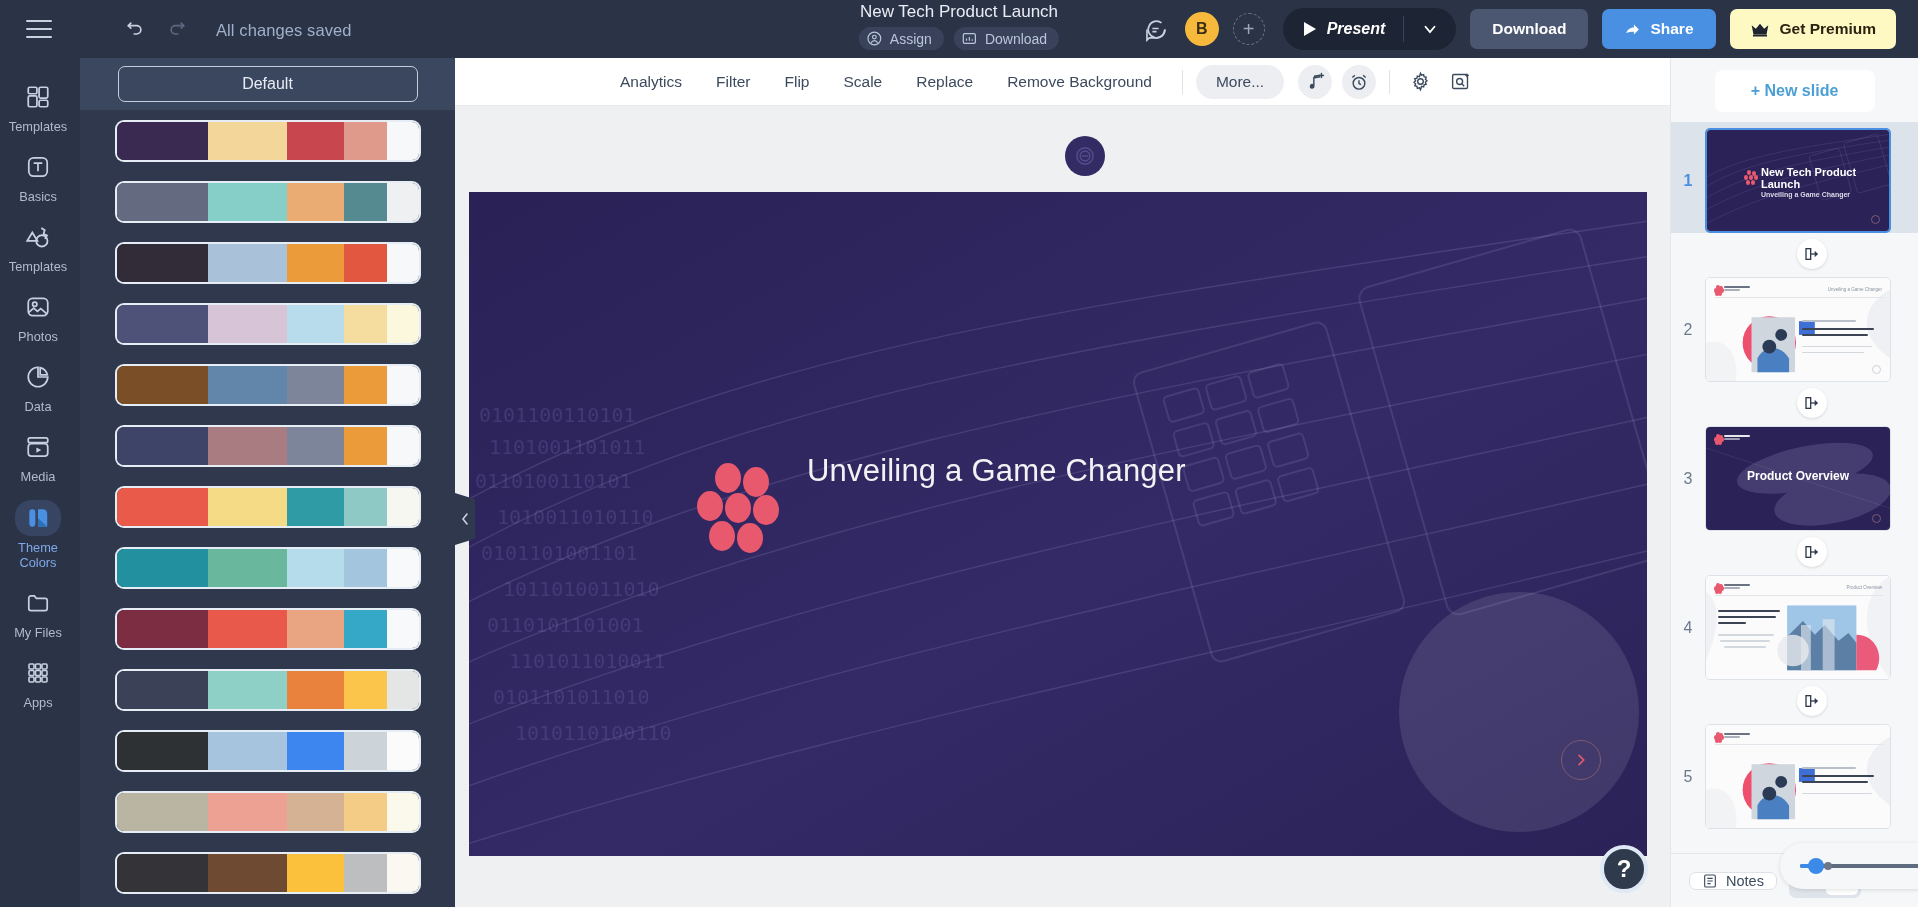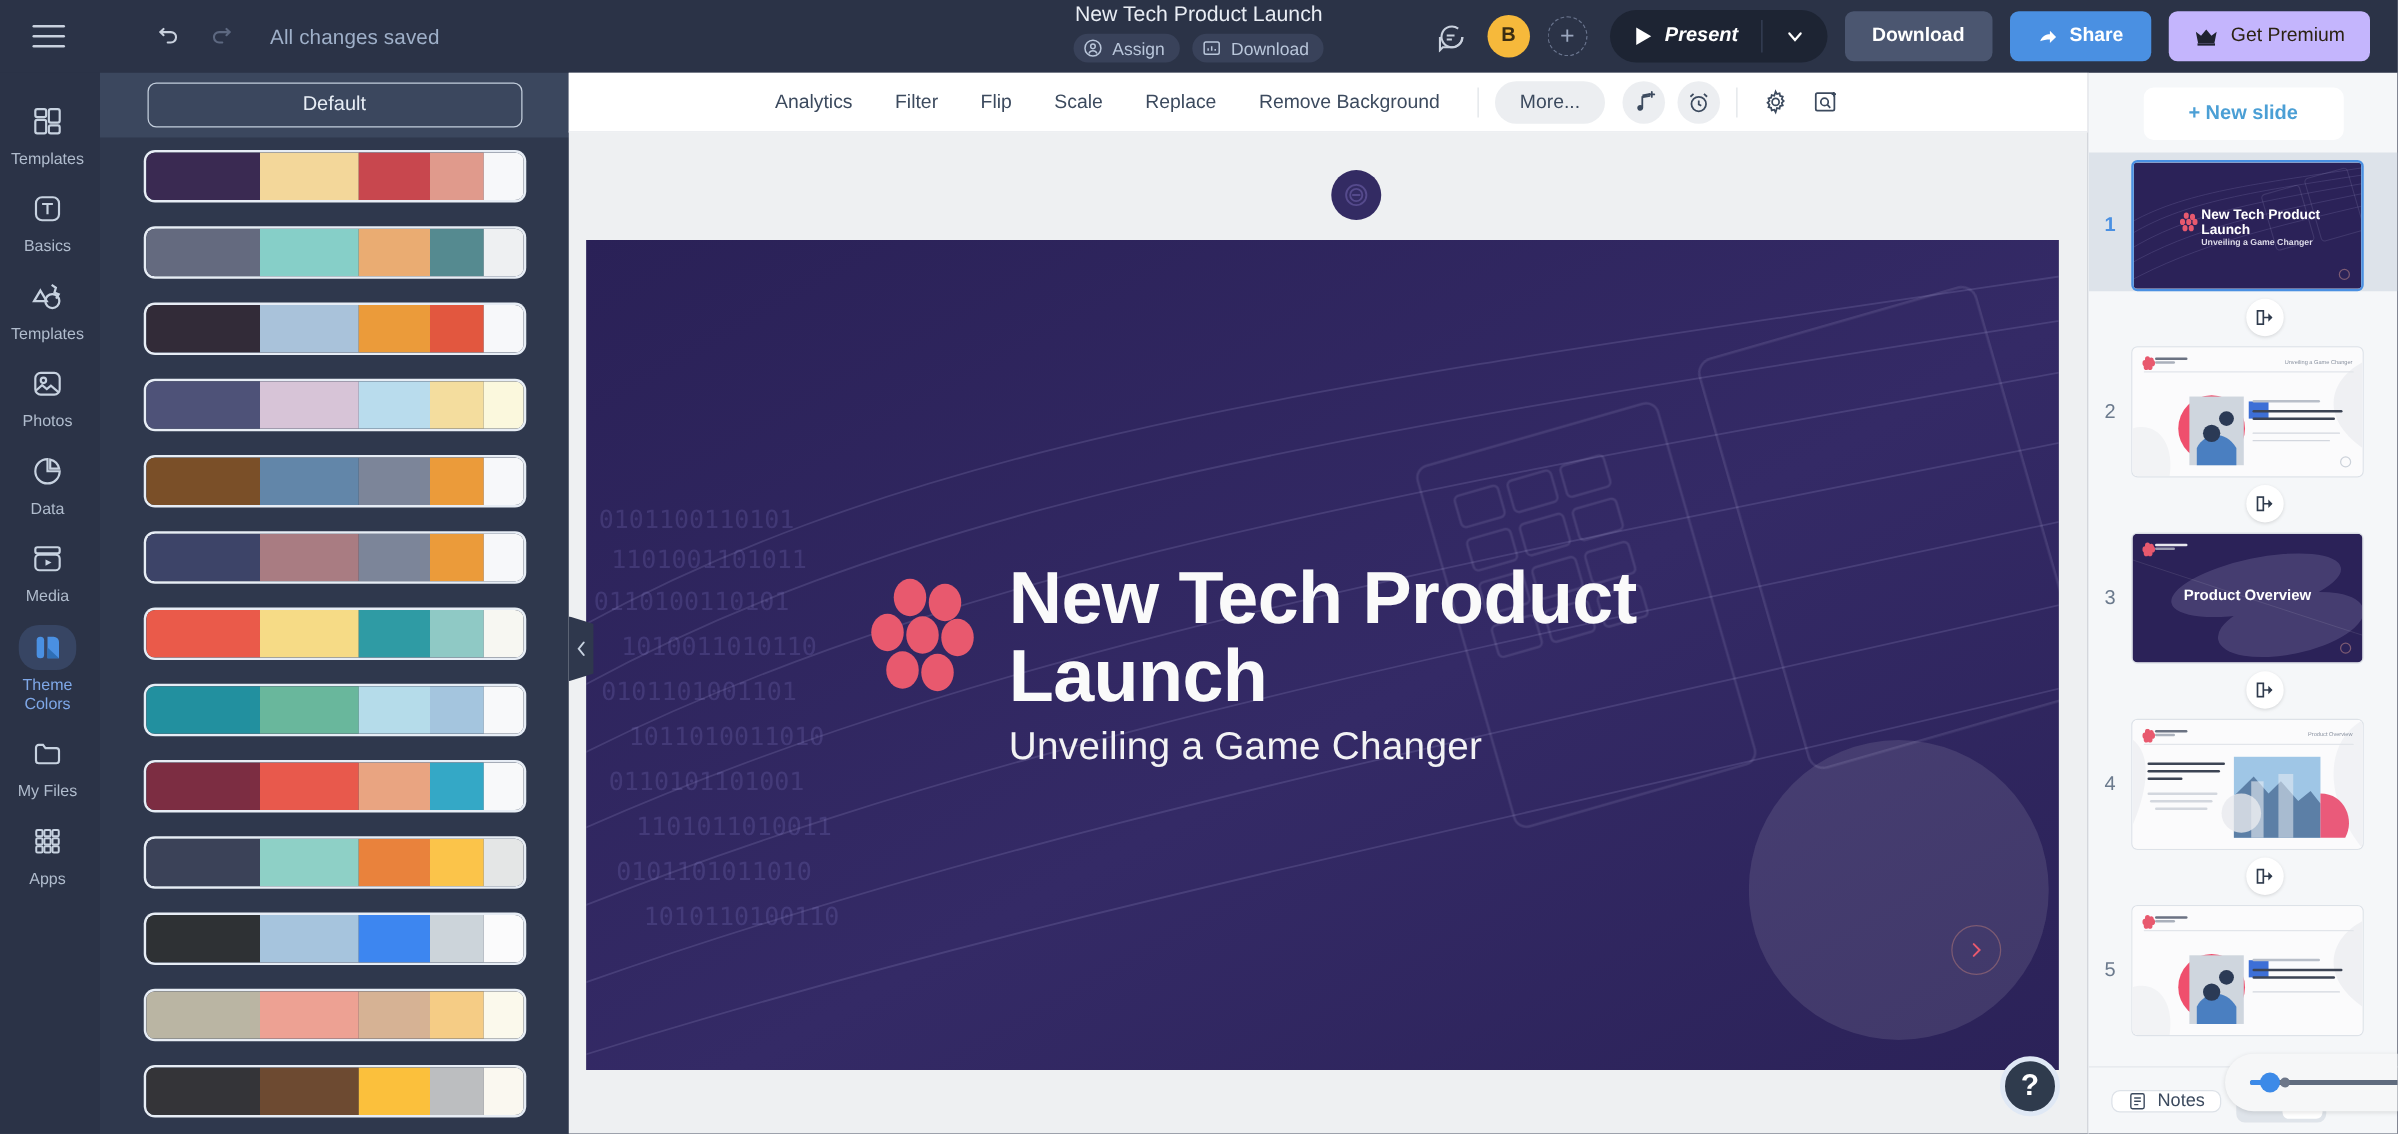--- a/index.html
+++ b/index.html
@@ -33,21 +33,21 @@
   .top-right { margin-left:auto; display:flex; align-items:center; gap: 14px; padding-right: 22px; }
   .round-icon { width:30px; height:30px; border-radius:50%; display:flex; align-items:center; justify-content:center; cursor:pointer; }
   .avatar-b { width:34px; height:34px; border-radius:50%; background:#f6b93b; color:#3c2e12; font-weight:700; font-size:16px; display:flex;align-items:center;justify-content:center; cursor:pointer;}
   .add-user { width:32px;height:32px;border-radius:50%; border:1.6px dashed #69748d; display:flex;align-items:center;justify-content:center;color:#9aa6bd;font-size:20px;line-height:1; cursor:pointer;}
   .present-group { display:flex; align-items:center; background:#1d2433; border-radius: 21px; height:42px; margin-left:4px;font-style:italic; }
   .present-btn { display:flex;align-items:center;gap:10px;color:#fff;font-size:16px;font-weight:600;padding:0 18px 0 20px;height:42px; cursor:pointer;}
   .present-div { width:1px; height:26px; background:#39425a; }
   .present-caret { width:52px;height:42px;display:flex;align-items:center;justify-content:center;cursor:pointer;}
   .btn-download { background:#4b5670; color:#fff; font-size:15.5px; font-weight:600; height:40px; border-radius:7px; padding:0 22px; display:flex;align-items:center; cursor:pointer;}
   .btn-share { background:#4a90e2; color:#fff; font-size:15.5px; font-weight:600; height:40px; border-radius:7px; padding:0 22px; display:flex;align-items:center;gap:9px; cursor:pointer;}
-  .btn-premium { background:#c4b5fd; color:#2b2212; font-size:15.5px; font-weight:400; height:40px; border-radius:7px; padding:11px 20px; display:flex;align-items:center;gap:10px; cursor:pointer;}
+  .btn-premium { background:#fef9c3; color:#2b2212; font-size:15.5px; font-weight:700; height:40px; border-radius:7px; padding:11px 20px; display:flex;align-items:center;gap:10px; cursor:pointer;}
 
   
   .body-row { flex:1; display:flex; min-height:0; position:relative; }
 
   
   .rail { width:80px; flex:0 0 80px; background:#2b3347; display:flex; flex-direction:column; padding-top:12px; }
   .rail-item { width:76px; display:flex; flex-direction:column; align-items:center; padding:9px 0 6px; cursor:pointer; }
   .rail-ico { width:46px; height:36px; display:flex; align-items:center; justify-content:center; border-radius:16px; }
   .rail-item.active .rail-ico { background:#3a4considered; }
   .rail-item.active .rail-ico { background:#374563; }
@@ -553,22 +553,20 @@
             <div class="flower">
               <i style="left:24px;  top:0px;"></i>
               <i style="left:52px;  top:4px;"></i>
               <i style="left:6px;   top:28px;"></i>
               <i style="left:34px;  top:30px;"></i>
               <i style="left:62px;  top:32px;"></i>
               <i style="left:18px;  top:58px;"></i>
               <i style="left:46px;  top:60px;"></i>
             </div>
             <div>
-              <div class="slide-title">New Tech Product
-Launch</div>
               <div class="slide-sub">Unveiling a Game Changer</div>
             </div>
           </div>
 
           <div class="slide-arrow">
             <svg width="16" height="16" viewBox="0 0 24 24" fill="none" stroke="#e8596e" stroke-width="2.4" stroke-linecap="round">
                 <polyline points="9 5 16 12 9 19"></polyline>
               </svg>
           </div>
         </div>

